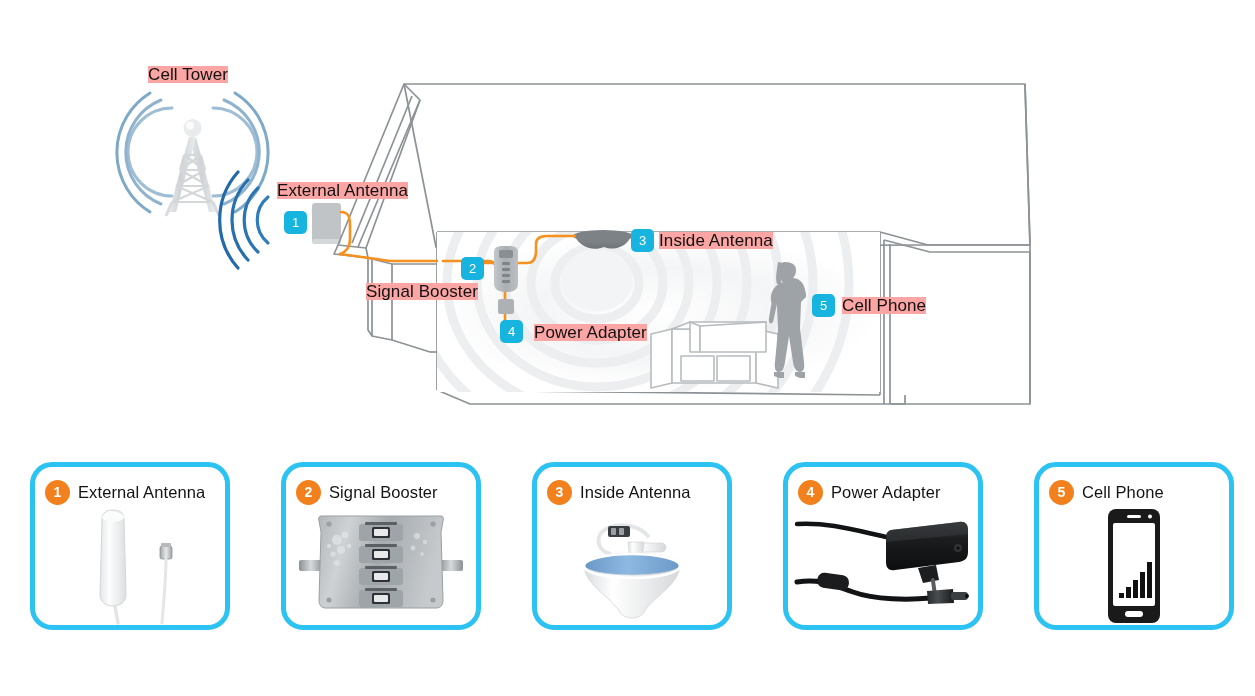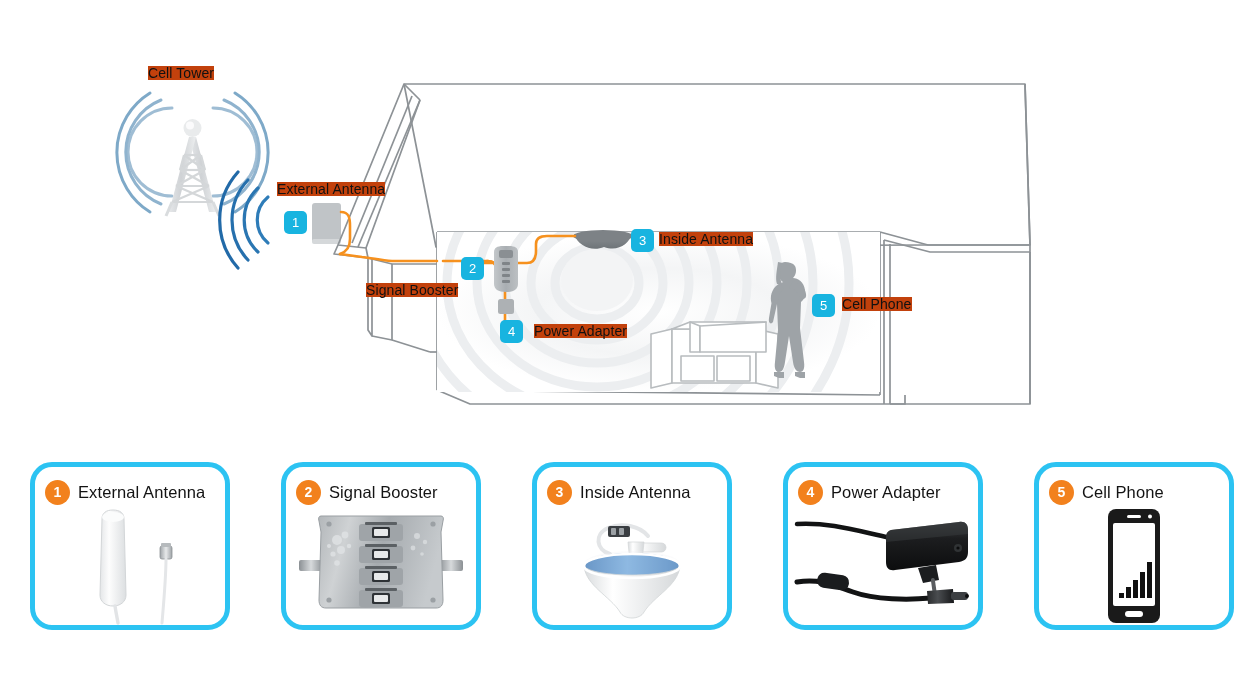--- a/index.html
+++ b/index.html
@@ -29,24 +29,24 @@
     left: 0; top: 0;
     width: 1255px;
     height: 450px;
   }
   #diagram svg { display: block; }
 
   
   .dlabel {
     position: absolute;
     font-family: "Liberation Sans", sans-serif;
-    font-size: 14px;
+    font-size: 17px;
     color: #111111;
     white-space: nowrap;
-    background: #c2410c;
+    background: #fca5a5;
     line-height: 1;
     letter-spacing: 0.1px;
   }
 
   
   .badge-sq {
     position: absolute;
     width: 23px;
     height: 23px;
     border-radius: 5px;

